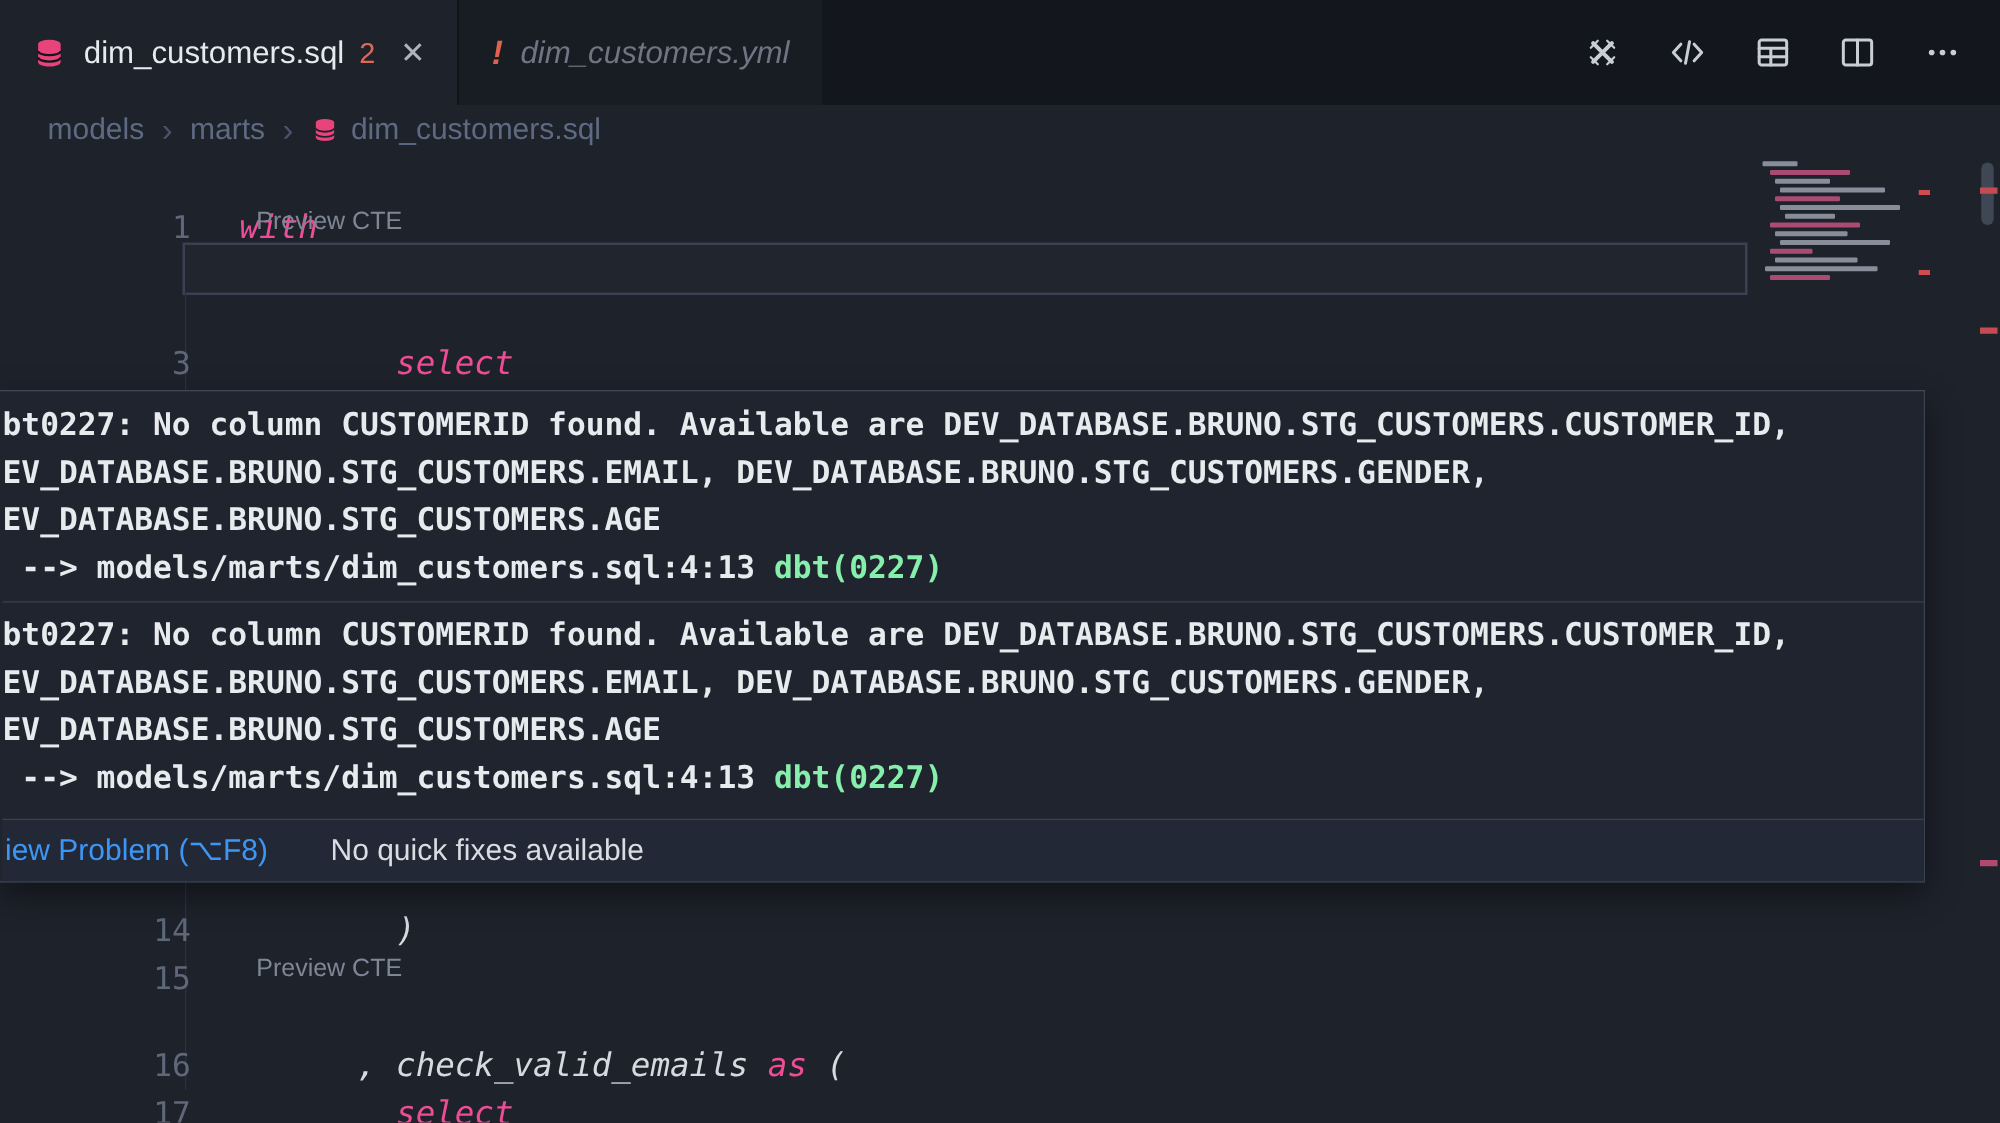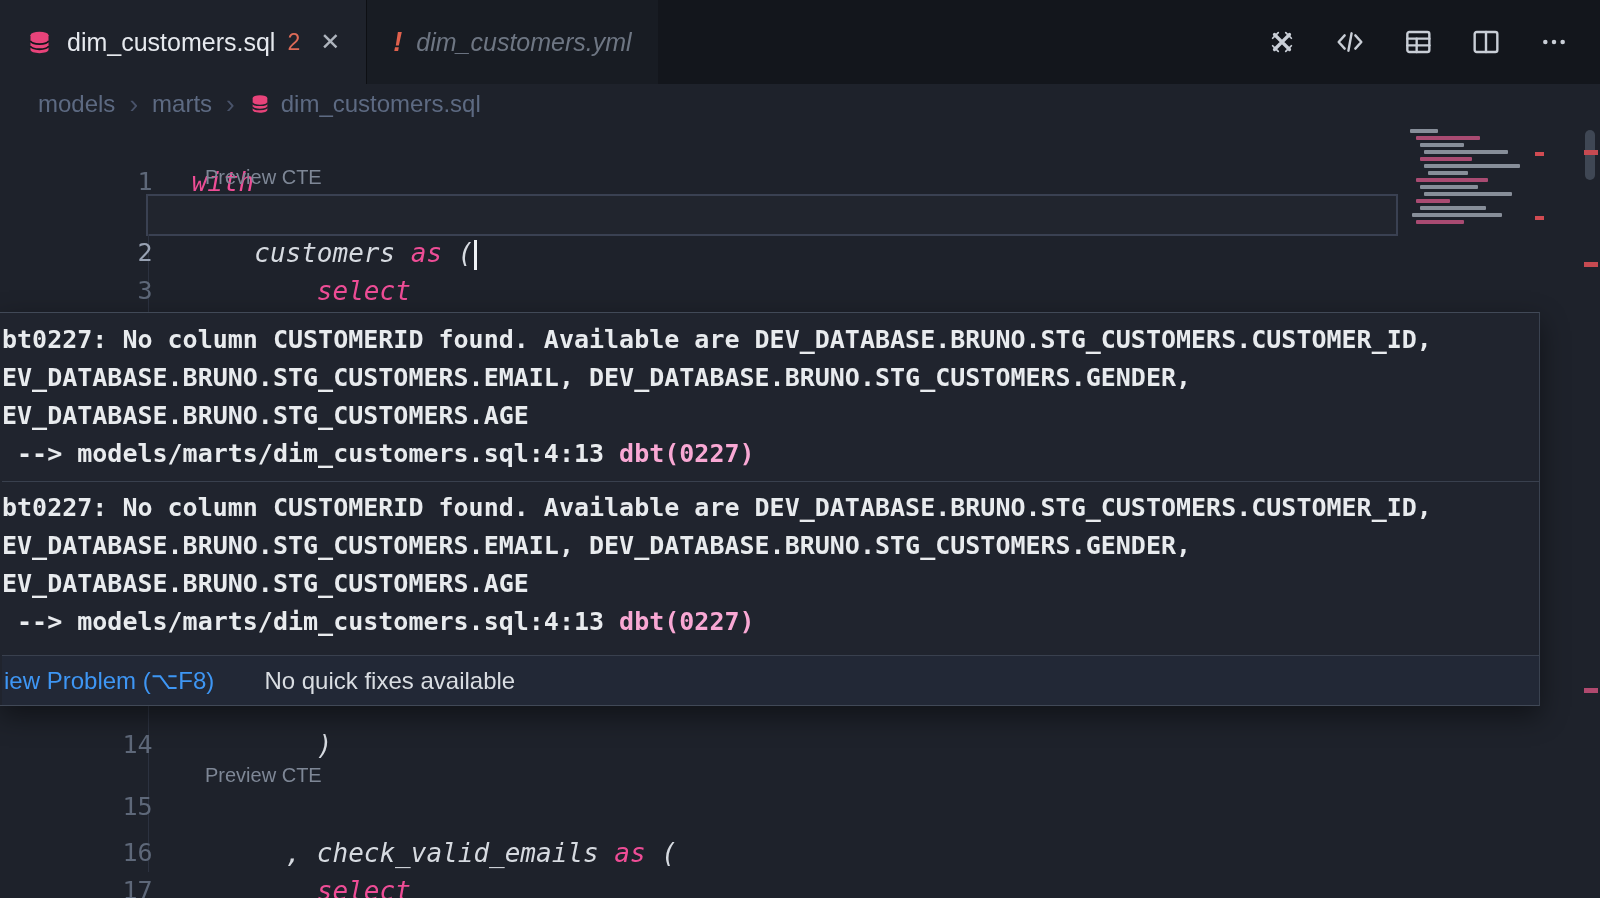--- a/index.html
+++ b/index.html
@@ -67,21 +67,21 @@
   
   .hover {
     position:absolute; left:0; top:188px; width:1540px; height:394px;
     background:#20242e; border-top:1.5px solid #414957; border-bottom:1.5px solid #414957;
     border-right:1px solid #3a4250;
     box-shadow:0 10px 26px rgba(0,0,0,0.45);
     z-index:10; display:flex; flex-direction:column; padding:8px 0 0 2px;
     font-family:"DejaVu Sans Mono", monospace; font-size:25px; color:#e8ebee;
   }
   .mline { height:38px; line-height:38px; white-space:pre;font-weight:bold; }
-  .diag-src { color:#f9a8d4;margin-top:25px; }
+  .diag-src { color:#86efac;margin-top:25px; }
   .hsep { height:1px; background:#39404e; margin:8px 0 7px; width:100%; }
   .hstatus {
     margin-top:auto; height:50px; border-top:1px solid #39404e; background:#222836;
     display:flex; align-items:center; font-family:"Liberation Sans", sans-serif; font-size:24px;
     padding-left:2px; gap:50px;
   }
   .view-problem { color:#3e96f4; cursor:pointer; }
   .no-fix { color:#d9dde2; }
 
   
@@ -174,37 +174,34 @@
   <div class="current-line"></div>
   <div class="guide" style="top:110px; height:78px;"></div>
   <div class="guide" style="top:582px; height:166px;"></div>
 
   <div class="crow" style="top:1px;">
     <span class="lnum">1</span><span class="ltext"><span class="tok-kw">with</span></span>
   </div>
 
   <div class="codelens" style="top:38px;">Preview CTE</div>
 
-  <div class="crow" style="top:72px;">
-    <span class="lnum active">2</span><span class="ltext"><span class="tok-plain">    customers </span><span class="tok-kw">as</span><span class="tok-plain"> (</span><span class="cursor"></span></span>
-  </div>
 
   <div class="crow" style="top:110px;">
     <span class="lnum">3</span><span class="ltext"><span class="tok-plain">        </span><span class="tok-kw">select</span></span>
   </div>
 
   <div class="crow" style="top:148px;">
     <span class="lnum">4</span><span class="ltext"><span class="tok-plain">            </span><span class="tok-err">customerId</span></span>
   </div>
 
   <div class="crow" style="top:564px;">
     <span class="lnum">14</span><span class="ltext"><span class="tok-plain">        )</span></span>
   </div>
 
-  <div class="crow" style="top:626px;">
+  <div class="crow" style="top:602px;">
     <span class="lnum">15</span>
   </div>
 
   <div class="codelens" style="top:636px;">Preview CTE</div>
 
   <div class="crow" style="top:672px;">
     <span class="lnum">16</span><span class="ltext"><span class="tok-plain">      , check_valid_emails </span><span class="tok-kw">as</span><span class="tok-plain"> (</span></span>
   </div>
 
   <div class="crow" style="top:710px;">

